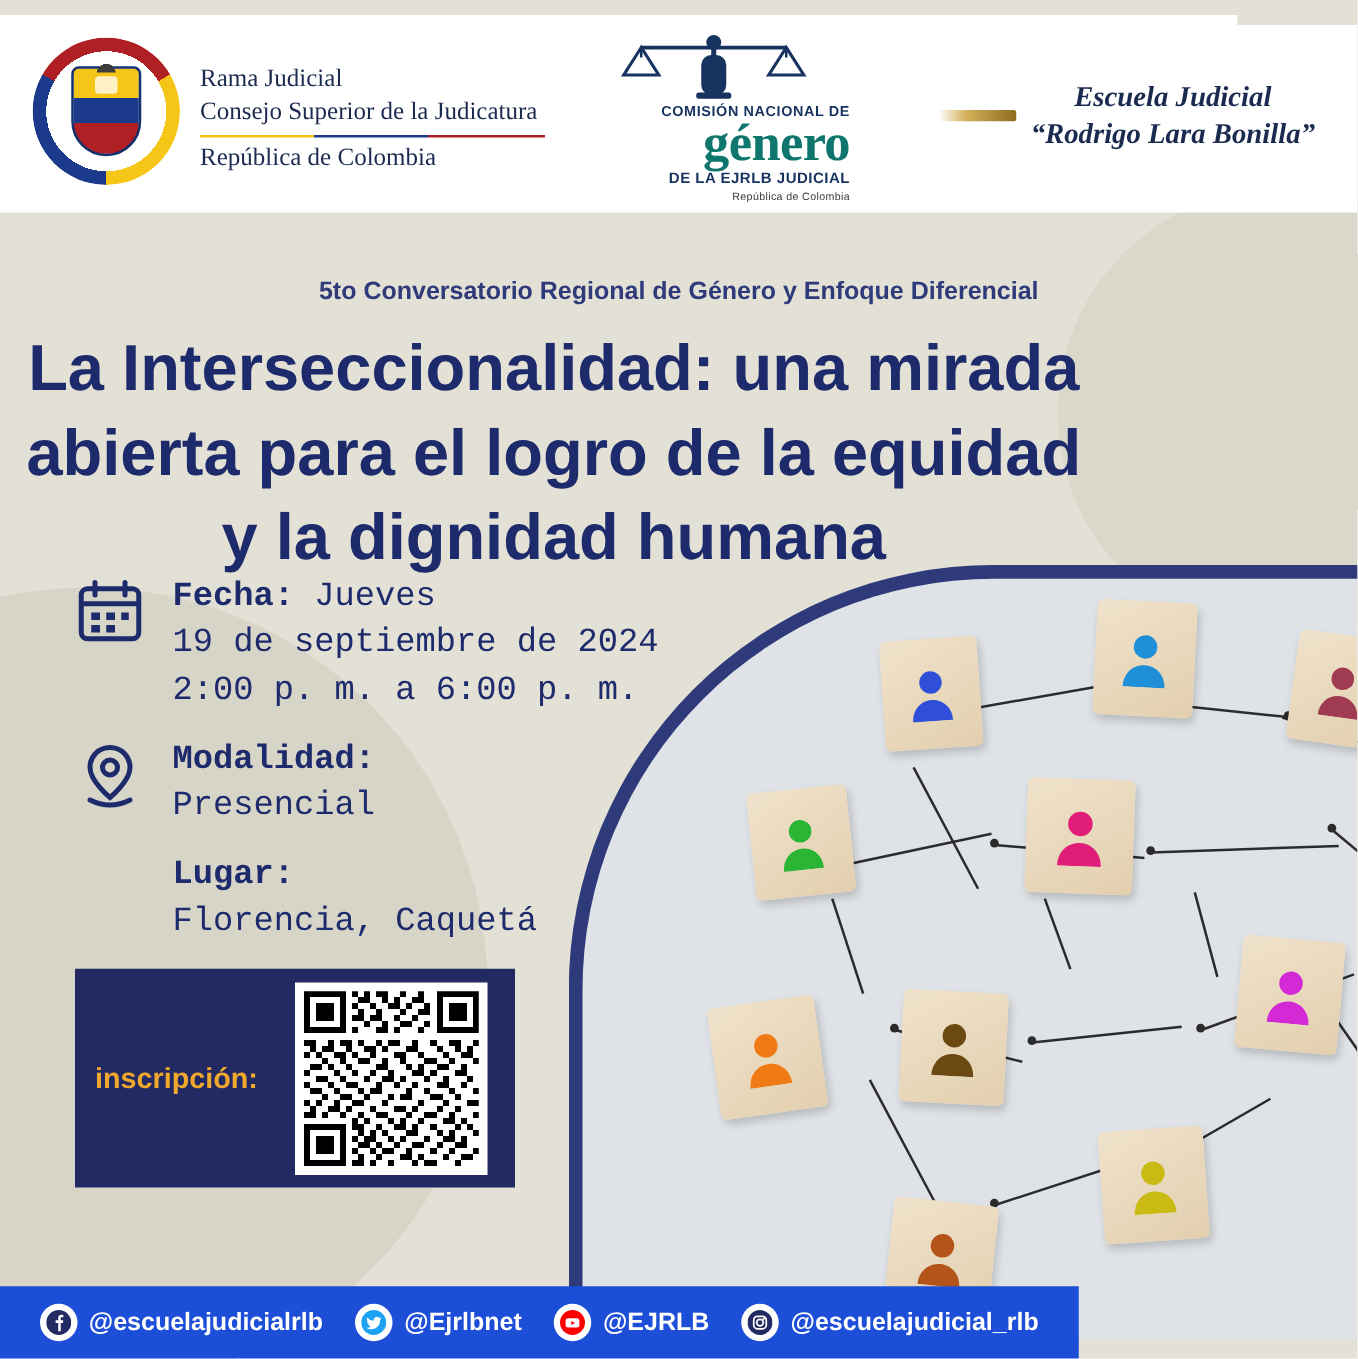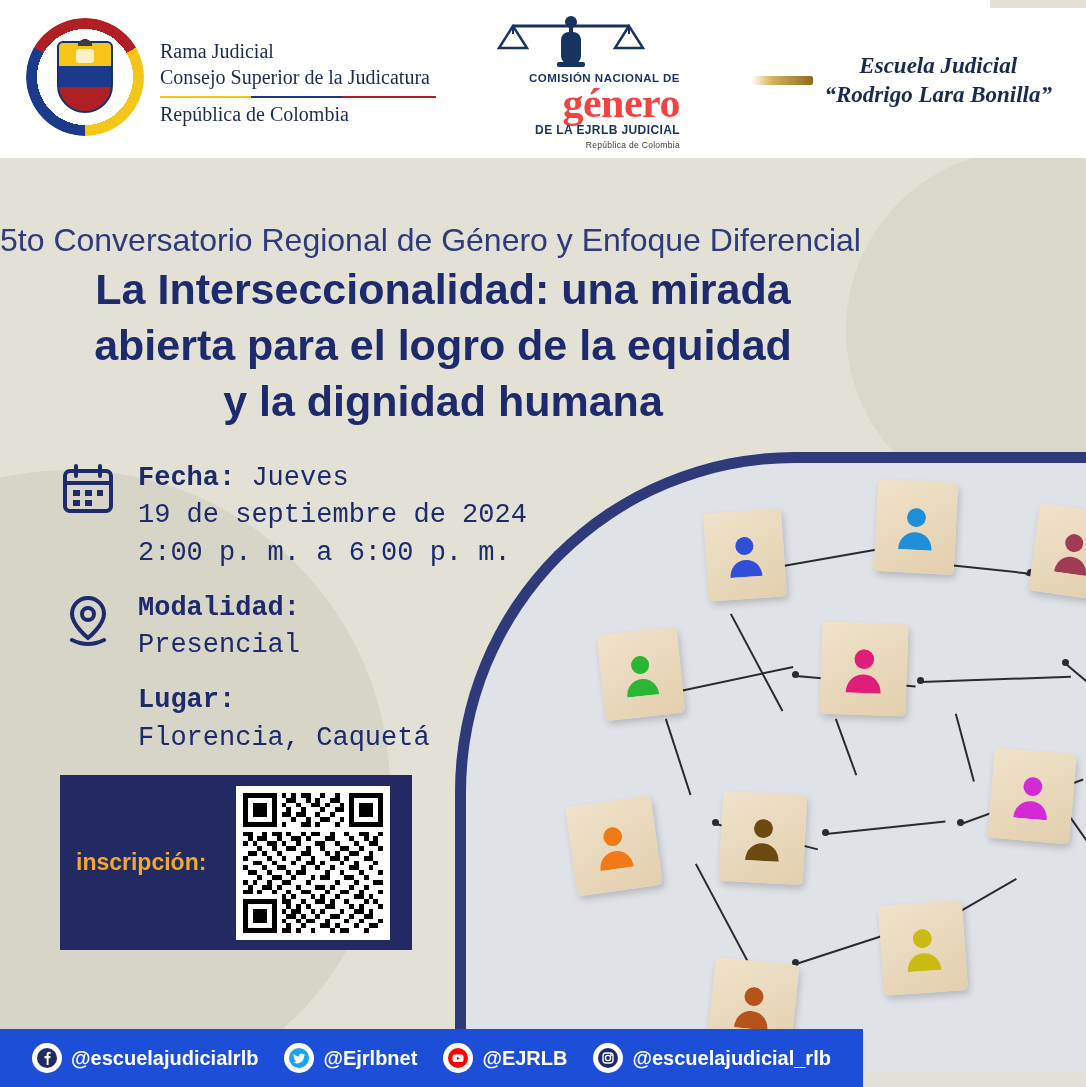--- a/index.html
+++ b/index.html
@@ -11,21 +11,21 @@
   }
   .poster {
     position: relative;
     width: 1086px; height: 1087px;
     background: #e3e0d5;
     overflow: hidden;
   }
 
   
   .header {
-    position: absolute; top: 0; left: 0;
+    position: absolute; top: 12px; left: 0;
     width: 1086px; height: 158px;
     background: #ffffff;
     z-index: 20;
   }
   .logo-rama {
     position: absolute; left: 26px; top: 18px;
     display: flex; align-items: center; gap: 16px;
   }
   .shield-wrap {
     position: relative;
@@ -90,21 +90,21 @@
   .scales {
     position: relative; height: 56px; margin-bottom: 2px;
   }
   .scales svg { display: block; margin: 0 auto; }
   .genero-small {
     font-size: 11.5px; letter-spacing: .5px; color: #17335f;
     font-weight: bold;
   }
   .genero-word {
     font-family: "Liberation Serif", serif;
-    font-size: 42px; line-height: .92; color: #ef4444;
+    font-size: 42px; line-height: .92; color: #0f766e;
     font-weight: bold; letter-spacing: -.5px;
   }
   .genero-sub {
     font-size: 12px; font-weight: bold; color: #17335f; letter-spacing: .4px;
   }
   .genero-rep {
     font-size: 8.5px; color: #3a3a3a; margin-top: 3px; letter-spacing: .3px;
   }
 
   .logo-escuela {
@@ -130,27 +130,27 @@
   }
   .circ2 {
     position: absolute; right: -120px; top: 150px;
     width: 360px; height: 360px; border-radius: 50%;
     background: #dad7cb;
   }
 
   
   .pre-title {
     position: absolute; left: 0; top: 222px; width: 1086px;
-    text-align: left;
-    font-size: 32px; color: #2e3a7a; font-weight: 400;
+    text-align: center;
+    font-size: 20px; color: #2e3a7a; font-weight: 700;
   }
   .main-title {
     position: absolute; left: 0; top: 262px; width: 886px;
     text-align: center;
-    font-size: 43px; font-weight: bold; color: #1d2a6b;
+    font-size: 52px; font-weight: bold; color: #1d2a6b;
     line-height: 1.3;
   }
 
   
   .info { position: absolute; left: 62px; top: 460px; width: 470px; font-family: Liberation Mono, monospace; }
   .info-row { display: flex; gap: 18px; margin-bottom: 18px; }
   .info-ico { width: 58px; flex: 0 0 58px; padding-top: 4px; }
   .info-txt { font-size: 27px; color: #1d2a6b; line-height: 1.38; }
   .info-txt b { font-weight: bold; }
   .info-txt .light { font-weight: normal; }

